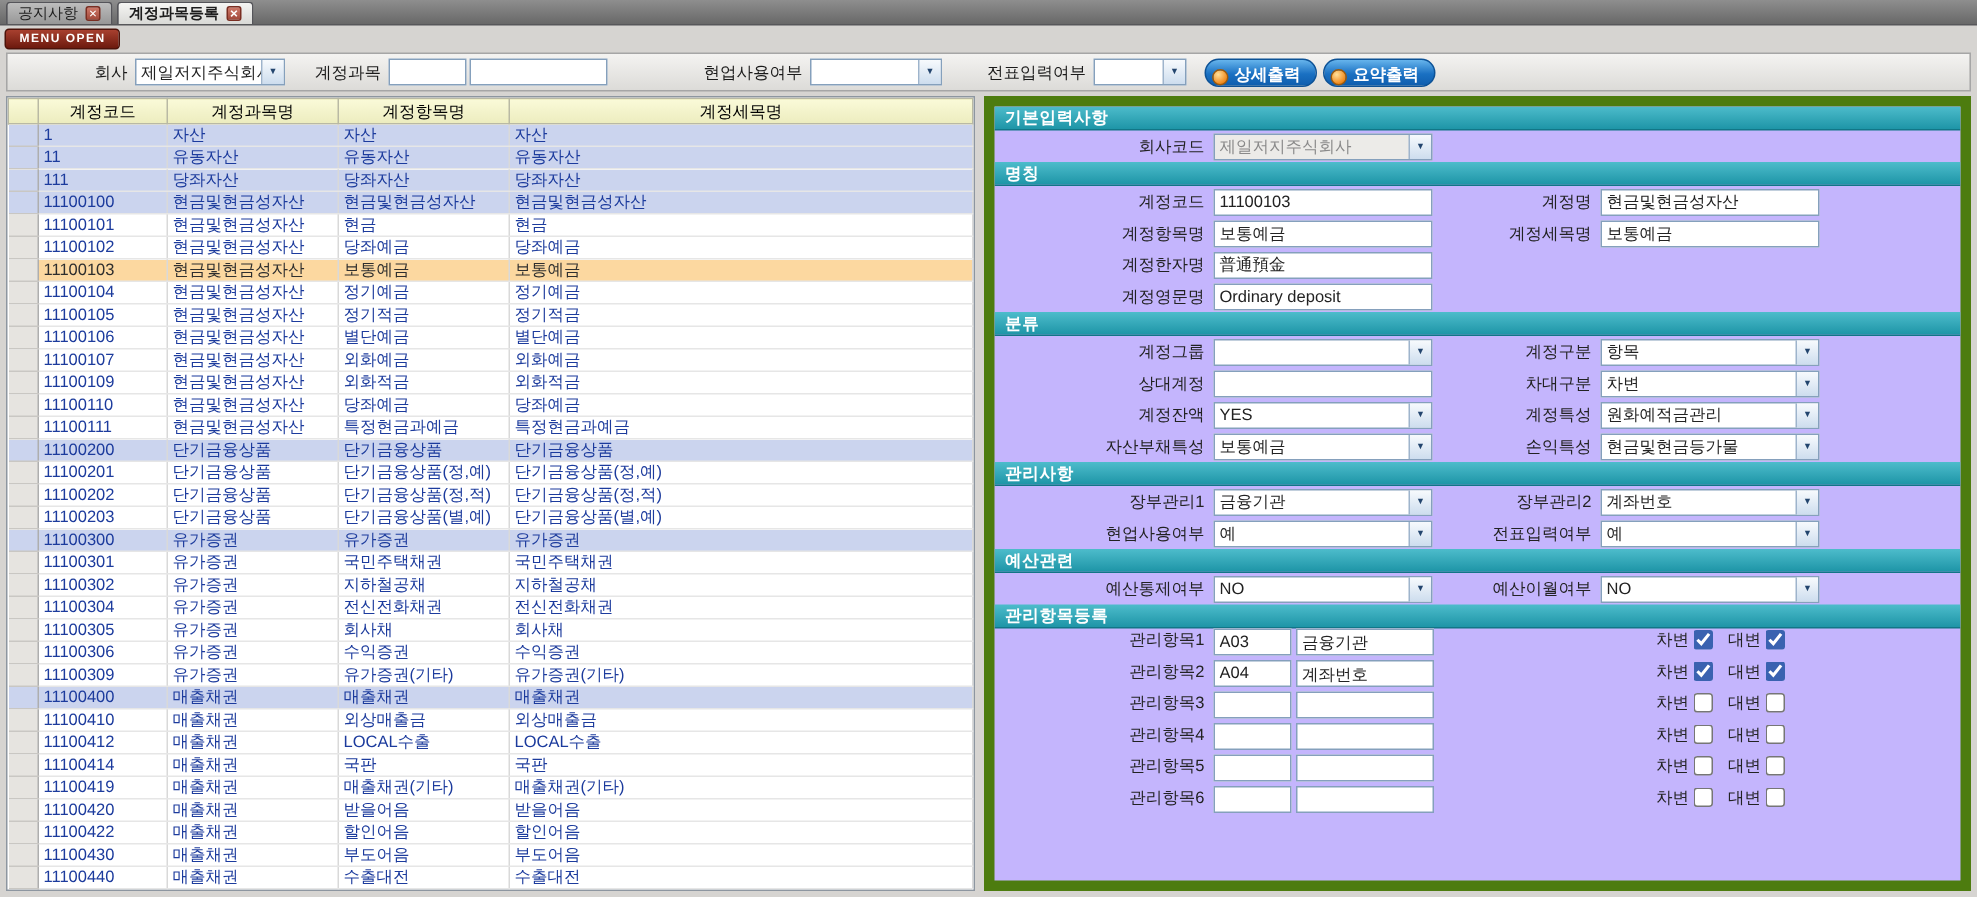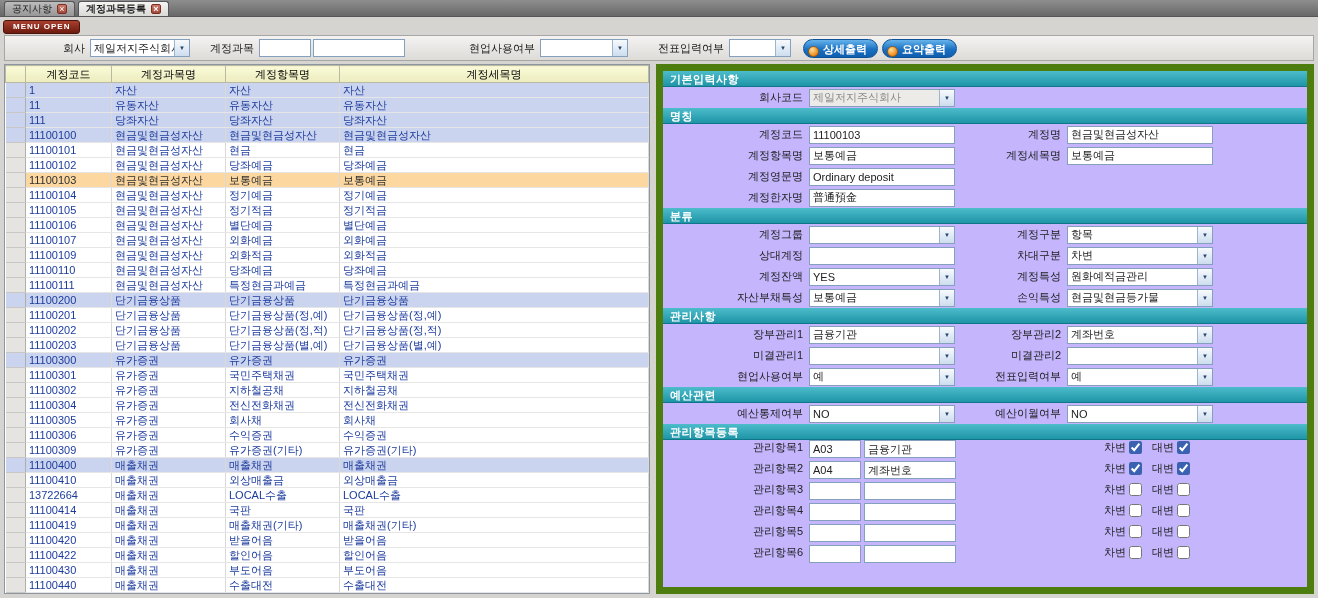--- a/index.html
+++ b/index.html
@@ -295,21 +295,21 @@
           </tr>
           <tr>
             <td class="gutter"></td>
             <td>11100410</td>
             <td>매출채권</td>
             <td>외상매출금</td>
             <td>외상매출금</td>
           </tr>
           <tr>
             <td class="gutter"></td>
-            <td>13722664</td>
+            <td>11100412</td>
             <td>매출채권</td>
             <td>LOCAL수출</td>
             <td>LOCAL수출</td>
           </tr>
           <tr>
             <td class="gutter"></td>
             <td>11100414</td>
             <td>매출채권</td>
             <td>국판</td>
             <td>국판</td>
@@ -375,26 +375,26 @@
         <span class="f-label second">계정명</span>
         <input class="inp f-ctl" type="text" value="현금및현금성자산" style="">
       </div>
       <div class="f-row">
         <span class="f-label">계정항목명</span>
         <input class="inp f-ctl" type="text" value="보통예금" style="">
         <span class="f-label second">계정세목명</span>
         <input class="inp f-ctl" type="text" value="보통예금" style="">
       </div>
       <div class="f-row">
+        <span class="f-label">계정한자명</span>
+        <input class="inp f-ctl" type="text" value="普通預金" style="">
+      </div>
+      <div class="f-row">
         <span class="f-label">계정영문명</span>
         <input class="inp f-ctl" type="text" value="Ordinary deposit" style="">
-      </div>
-      <div class="f-row">
-        <span class="f-label">계정한자명</span>
-        <input class="inp f-ctl" type="text" value="普通預金" style="">
       </div>
       <div class="sec-h">분류</div>
       <div class="f-row">
         <span class="f-label">계정그룹</span>
         <span class="sel f-ctl">
           <span class="sel-text"></span>
           <span class="sel-arrow">▼</span>
         </span>
         <span class="f-label second">계정구분</span>
         <span class="sel f-ctl">
@@ -438,32 +438,20 @@
       <div class="sec-h">관리사항</div>
       <div class="f-row">
         <span class="f-label">장부관리1</span>
         <span class="sel f-ctl">
           <span class="sel-text">금융기관</span>
           <span class="sel-arrow">▼</span>
         </span>
         <span class="f-label second">장부관리2</span>
         <span class="sel f-ctl">
           <span class="sel-text">계좌번호</span>
-          <span class="sel-arrow">▼</span>
-        </span>
-      </div>
-      <div class="f-row">
-        <span class="f-label">미결관리1</span>
-        <span class="sel f-ctl">
-          <span class="sel-text"></span>
-          <span class="sel-arrow">▼</span>
-        </span>
-        <span class="f-label second">미결관리2</span>
-        <span class="sel f-ctl">
-          <span class="sel-text"></span>
           <span class="sel-arrow">▼</span>
         </span>
       </div>
       <div class="f-row">
         <span class="f-label">현업사용여부</span>
         <span class="sel f-ctl">
           <span class="sel-text">예</span>
           <span class="sel-arrow">▼</span>
         </span>
         <span class="f-label second">전표입력여부</span>

